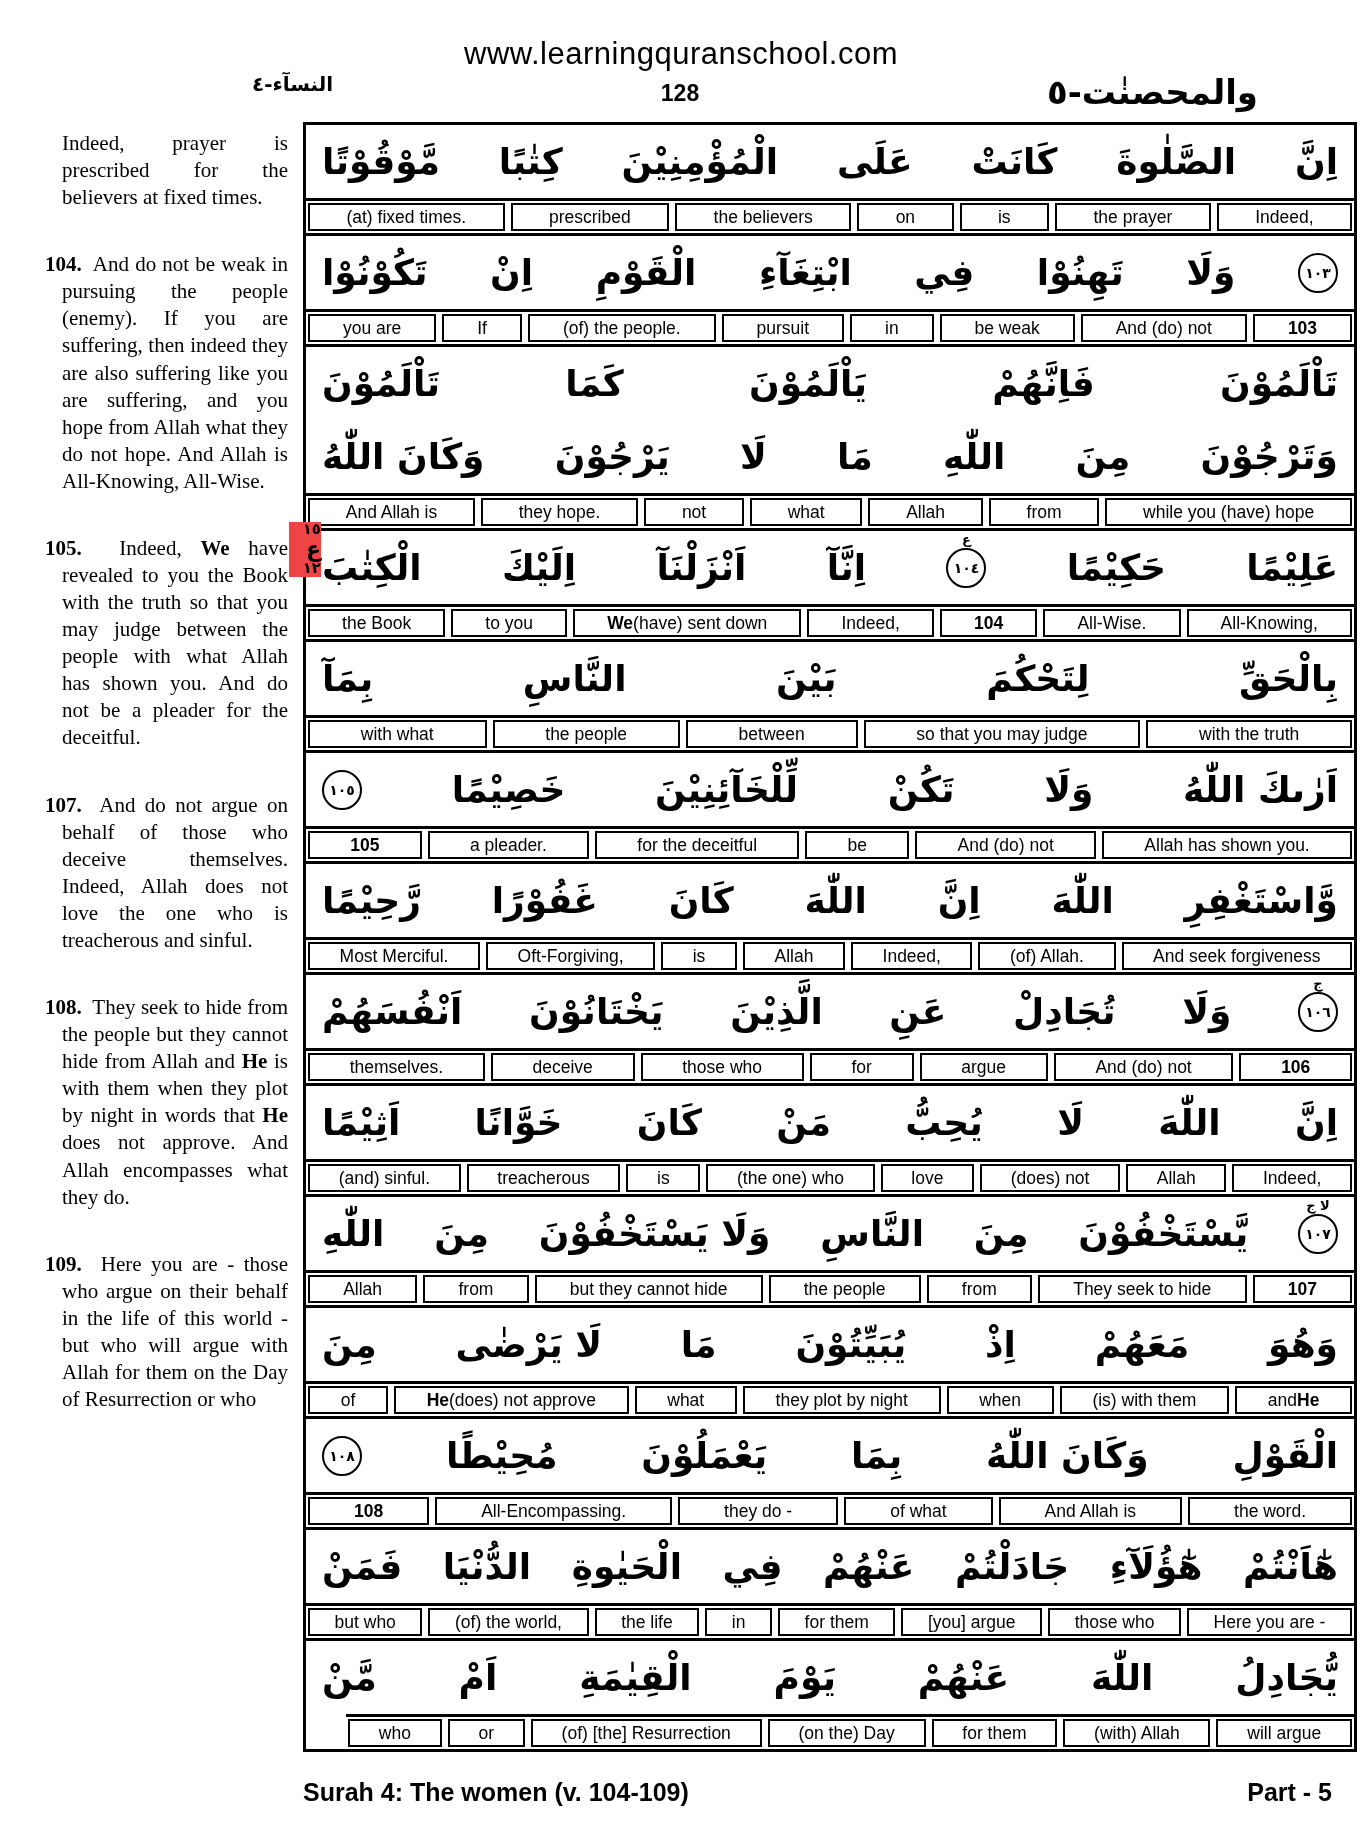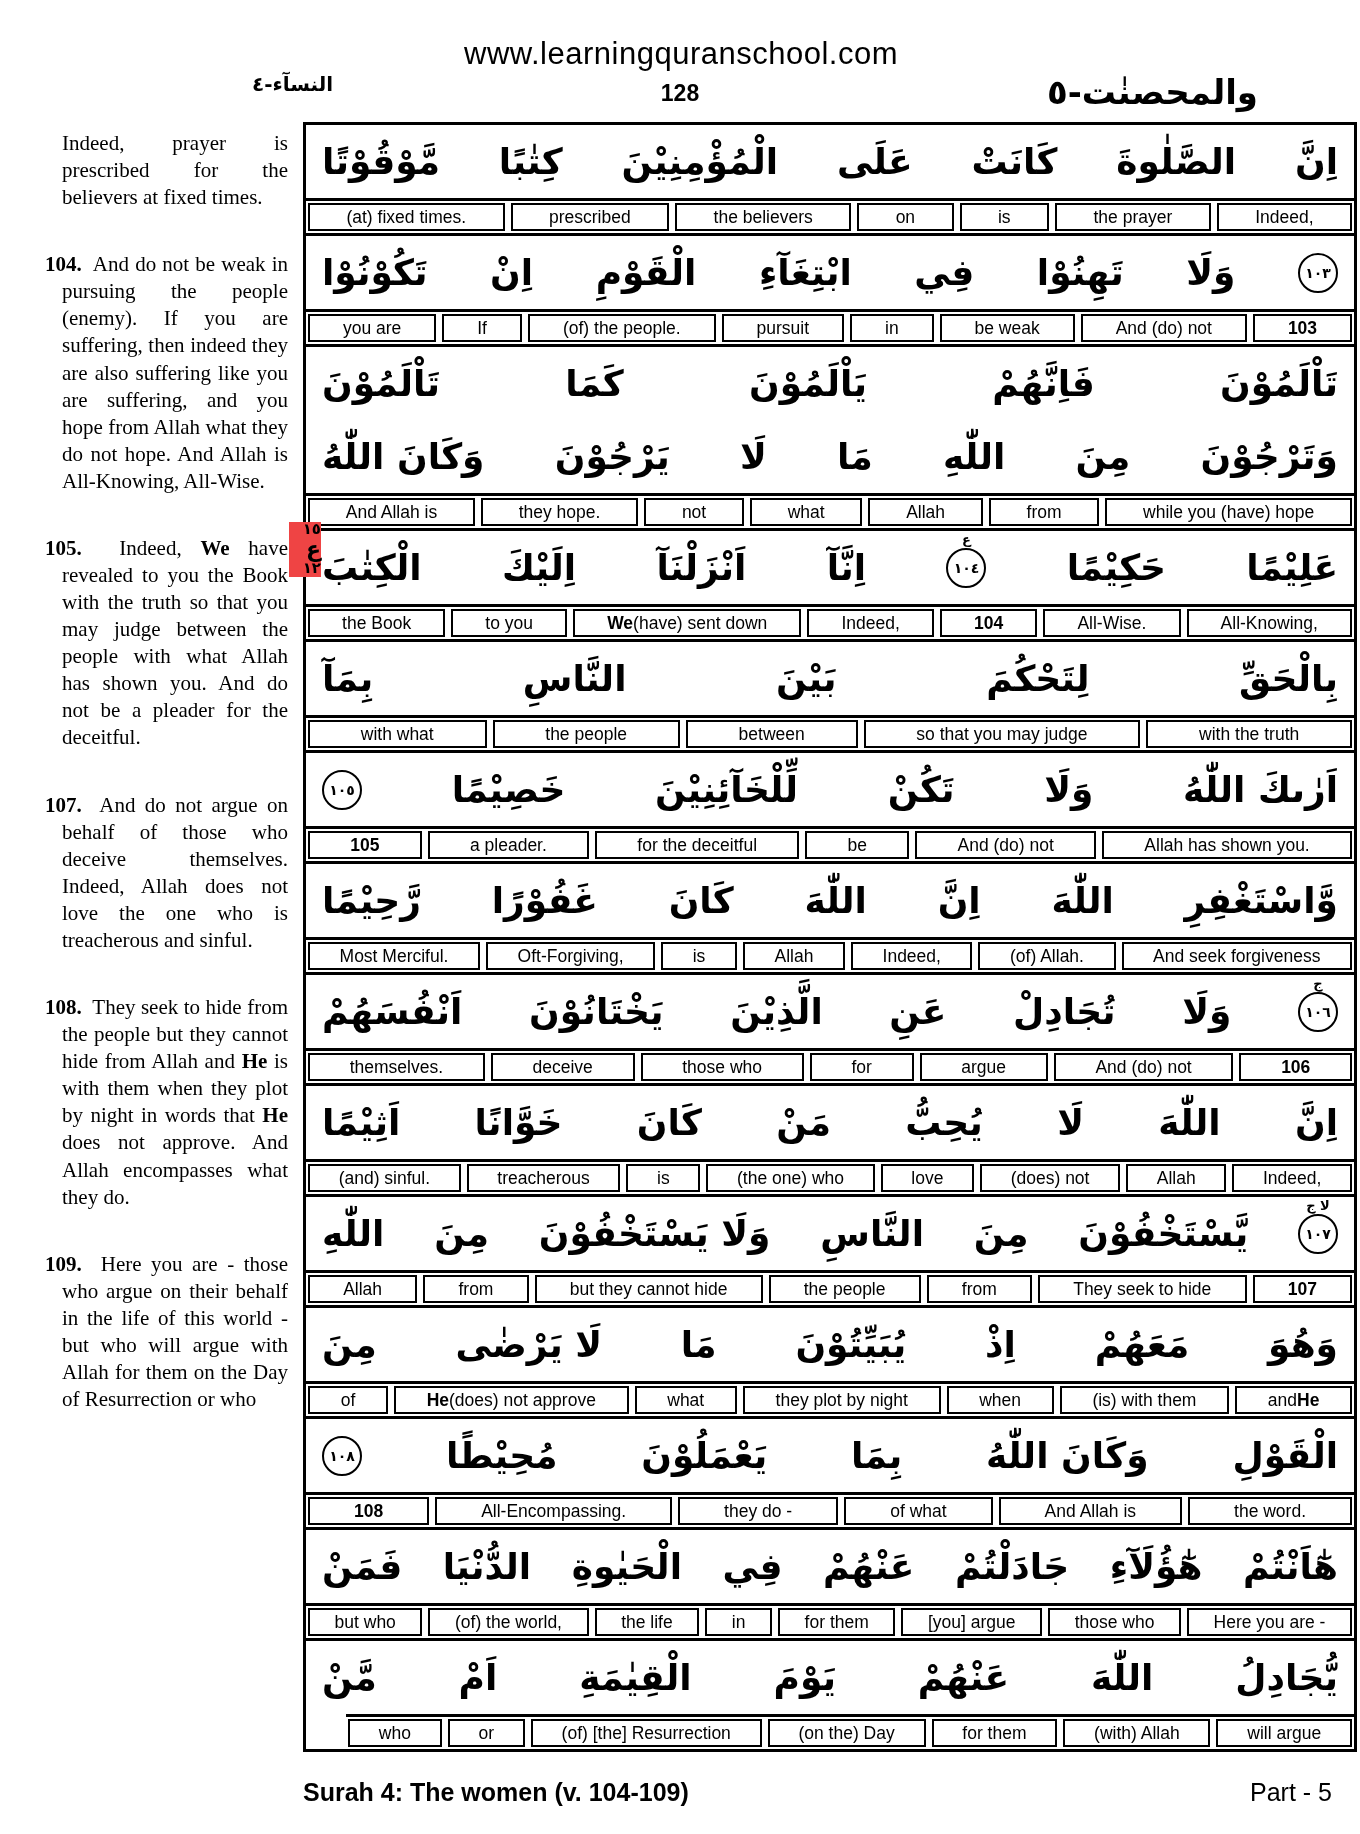--- a/index.html
+++ b/index.html
@@ -65,21 +65,21 @@
     line-height:1.05;direction:rtl;z-index:2;margin-top:37px;
   }
   .ruku .r-top,.ruku .r-bottom{font-size:15px;}
   .ruku .r-mid{font-size:22px;}
   .footer-left{
     position:absolute;left:303px;top:1778px;
     font-family:"Liberation Sans",sans-serif;font-size:25px;font-weight:bold;
   }
   .footer-right{
     position:absolute;right:28px;top:1778px;
-    font-family:"Liberation Sans",sans-serif;font-size:25px;font-weight:normal;
+    font-family:"Liberation Sans",sans-serif;font-size:25px;font-weight:bold;
   }
 </style>
 </head>
 <body>
 
 <div class="url">www.learningquranschool.com</div>
 
 <div class="hdr-left">النسآء-٤</div>
 <div class="hdr-center">128</div>
 <div class="hdr-right">والمحصنٰت-٥</div>

